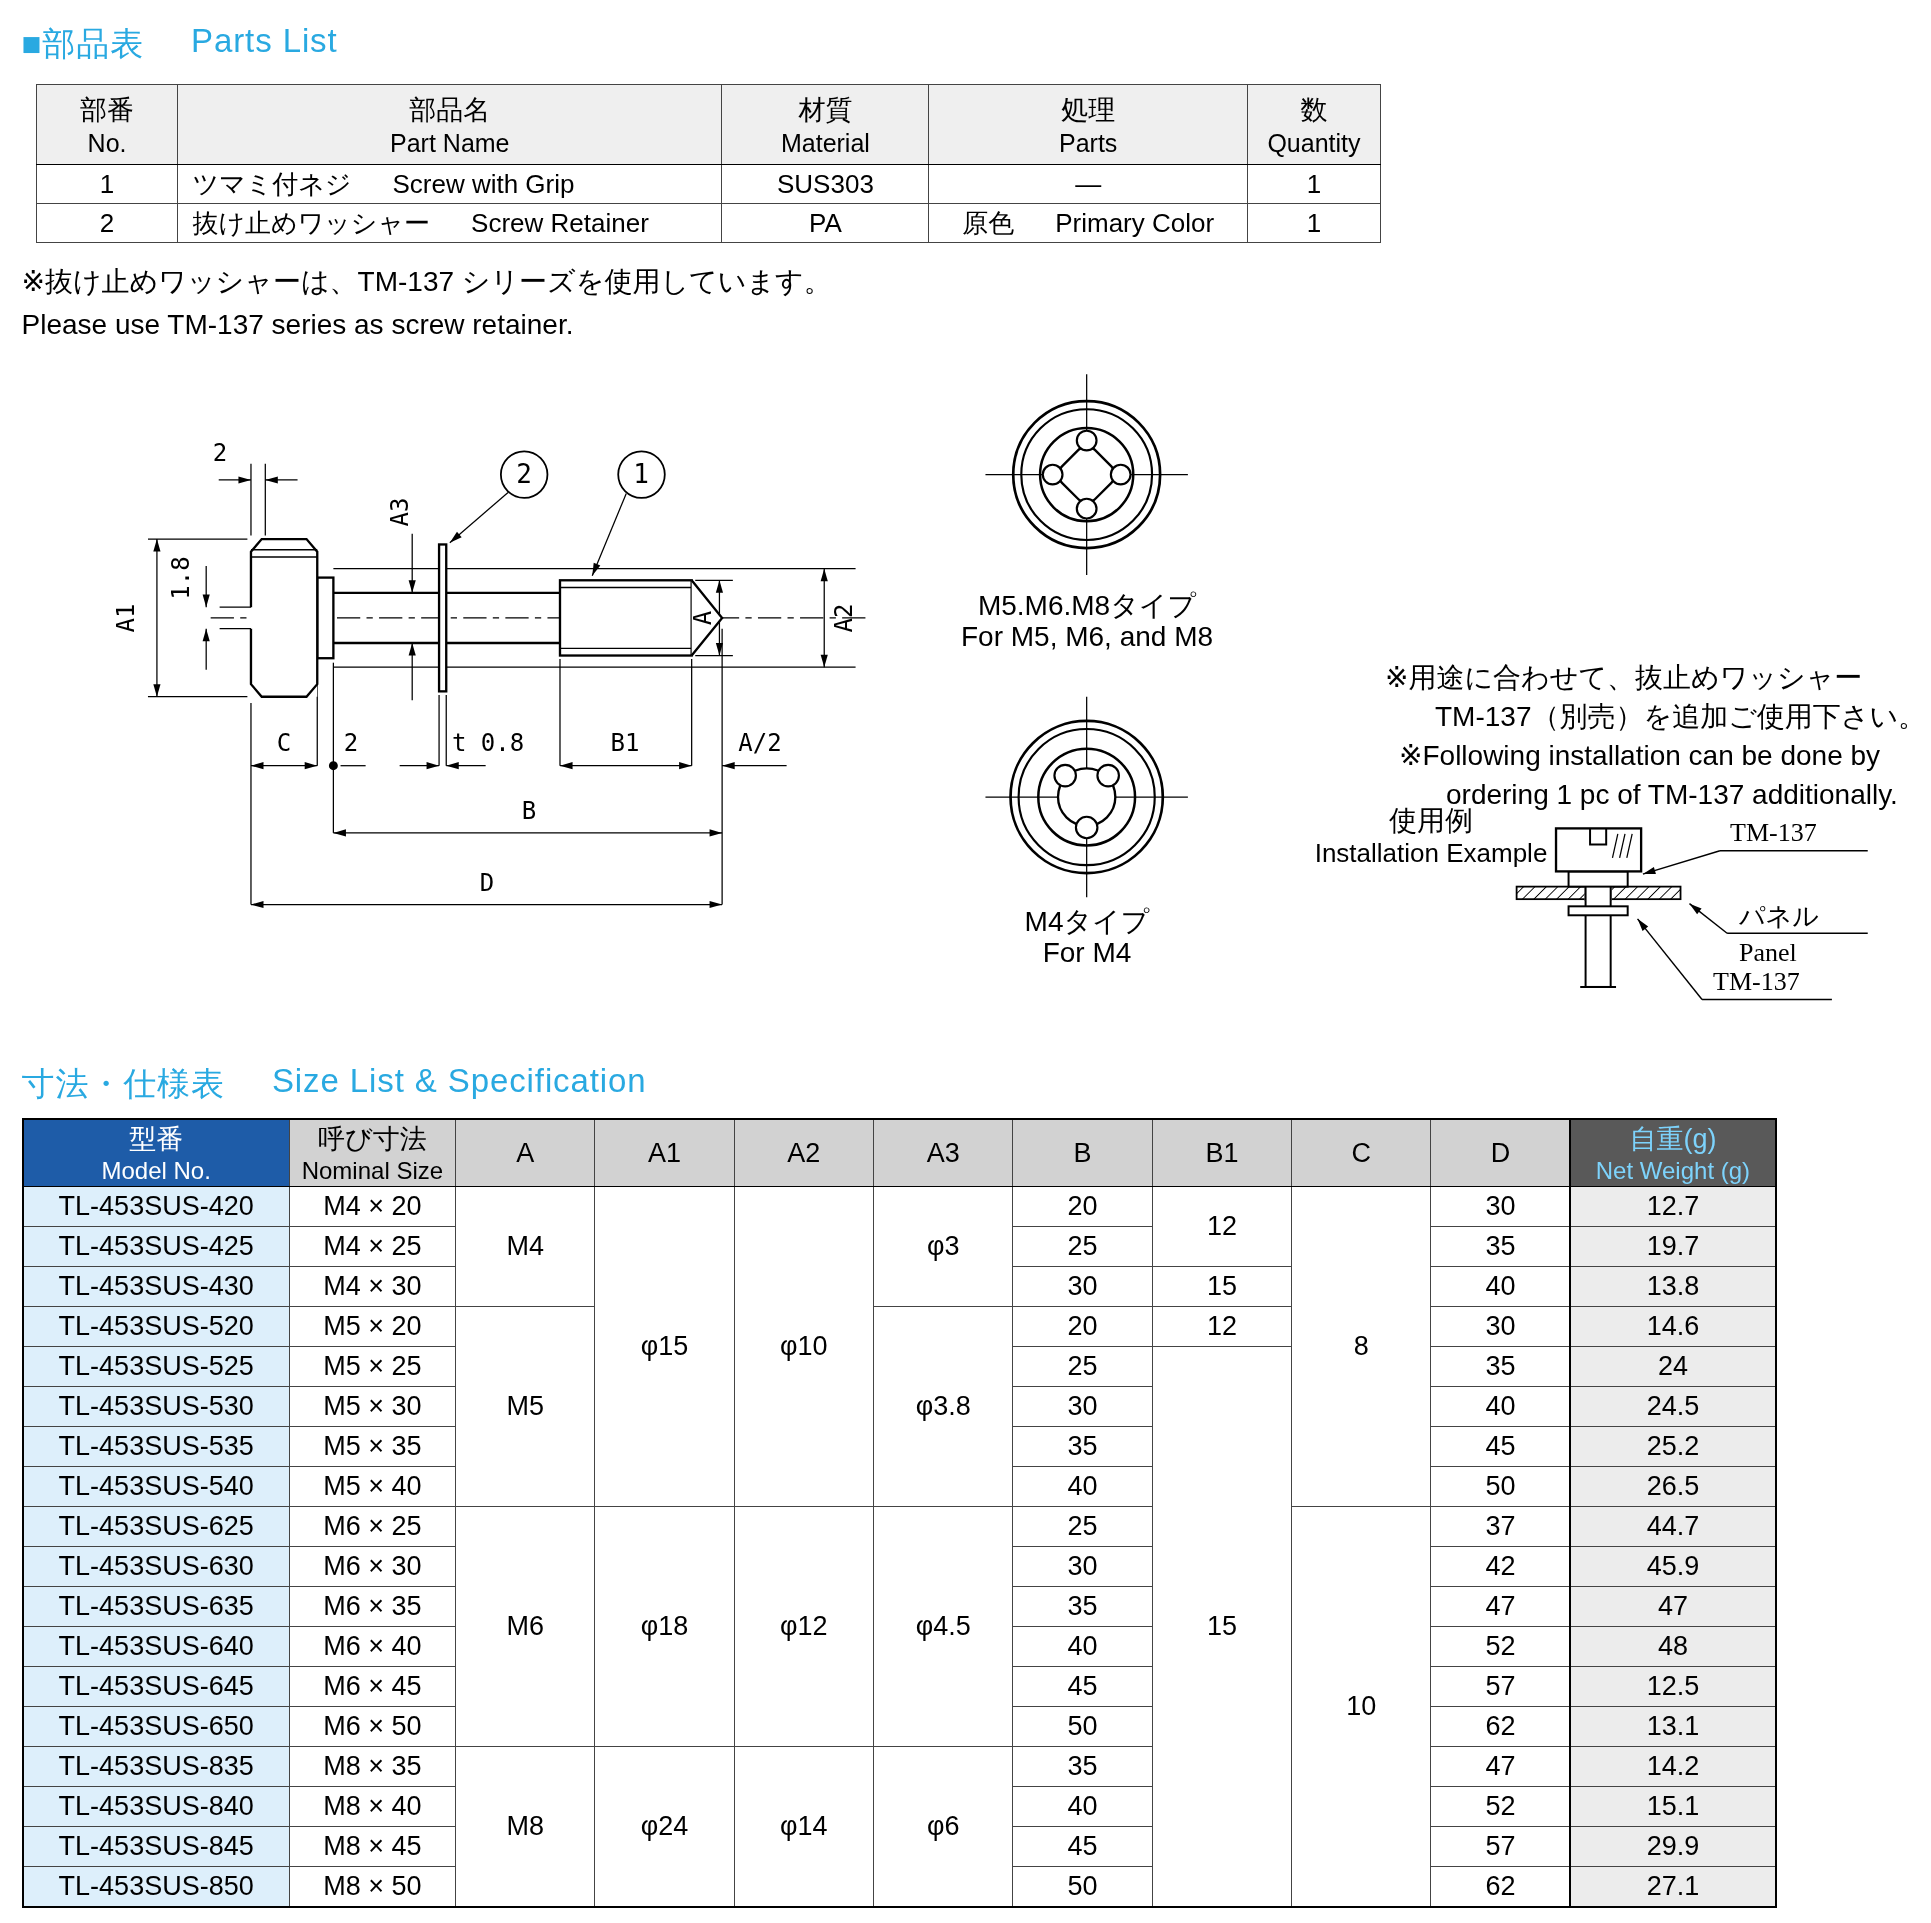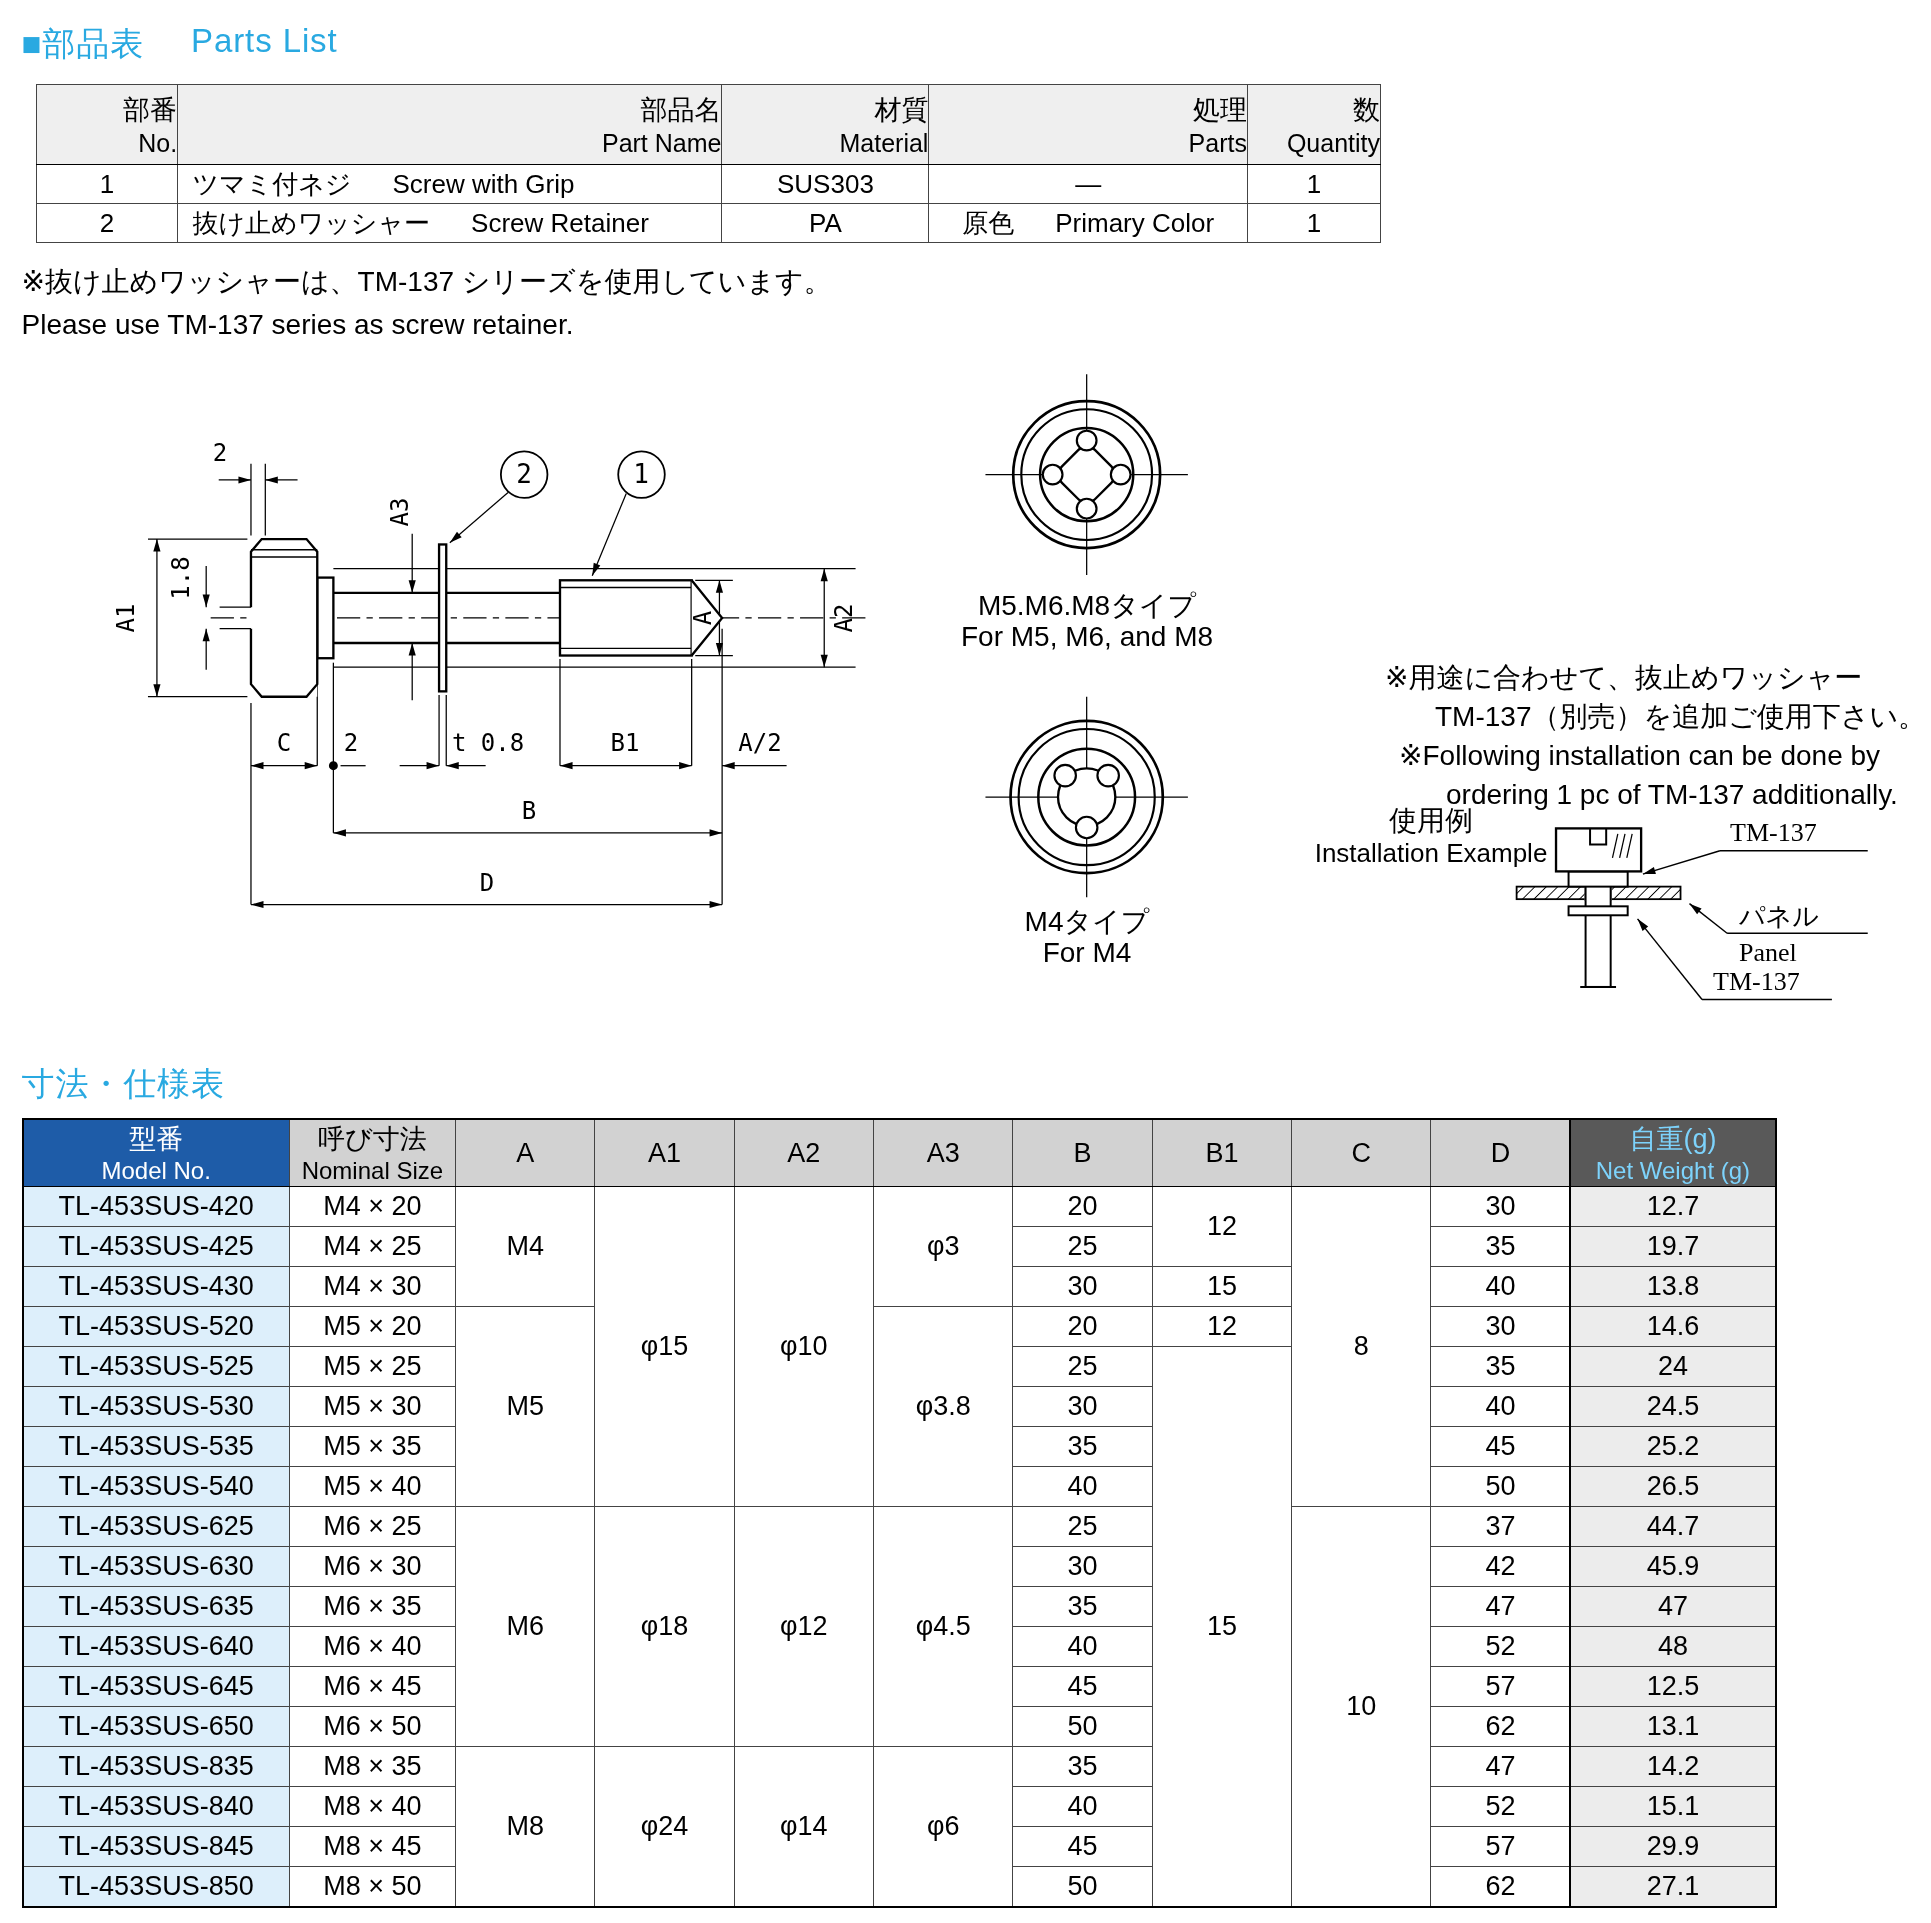--- a/index.html
+++ b/index.html
@@ -5,21 +5,21 @@
   html,body{margin:0;padding:0;background:#fff;}
   .page{position:relative;width:1932px;height:1924px;background:#fff;overflow:hidden;
         font-family:"Liberation Sans","DejaVu Sans",sans-serif;color:#000;}
   .abs{position:absolute;}
   
   .sec-heading{position:absolute;display:flex;gap:47px;font-size:33px;letter-spacing:0.9px;color:#29A9E1;white-space:nowrap;}
   
   table{border-collapse:collapse;position:absolute;table-layout:fixed;background:#fff;}
   td,th{border:0.9px solid #444;overflow:hidden;padding:0;text-align:center;vertical-align:middle;font-weight:normal;}
   #parts-table{left:36px;top:84px;width:1345px;border:1.8px solid #000;}
-  #parts-table th{background:#efefef;height:79px;border-bottom:1.8px solid #000;text-align:right;}
+  #parts-table th{background:#efefef;height:79px;border-bottom:1.8px solid #000;}
   #parts-table td{height:38px;font-size:26px;}
   #parts-table .h-jp{display:block;font-size:27px;line-height:36px;}
   #parts-table .h-en{display:block;font-size:25px;line-height:30px;}
   #parts-table td.name{text-align:left;padding-left:14.3px;}
   .gap-en{margin-left:41px;}
   .note-block{position:absolute;left:21.5px;top:260px;font-size:28px;line-height:43px;}
   
   #spec-table{left:21.5px;top:1118px;width:1755px;border:2.7px solid #000;}
   #spec-table th{height:66px;border-bottom:1.8px solid #000;background:#d2d2d2;font-size:27px;}
   #spec-table th .h-jp{display:block;font-size:27px;line-height:34px;}
@@ -269,20 +269,21 @@
     <span class="cap" style="left:1395px;top:435px;">使用例</span>
     <span class="cap" style="left:1395px;top:471px;font-size:26px;">Installation Example</span>
     <span class="usage-label" style="left:1694px;top:451px;">TM-137</span>
     <span class="usage-label" style="left:1703px;top:532px;">パネル</span>
     <span class="usage-label" style="left:1703px;top:571px;">Panel</span>
     <span class="usage-label" style="left:1677px;top:600px;">TM-137</span>
   </div>
 
   <div class="sec-heading" style="left:21.5px;top:1062px;">
     <span>寸法・仕様表</span>
+    <span>Size List &amp; Specification</span>
   </div>
 
   <table id="spec-table">
     <colgroup>
       <col style="width:15.22%">
         <col style="width:9.48%">
       <col style="width:7.95%">
         <col style="width:7.95%">
         <col style="width:7.95%">
         <col style="width:7.95%">

